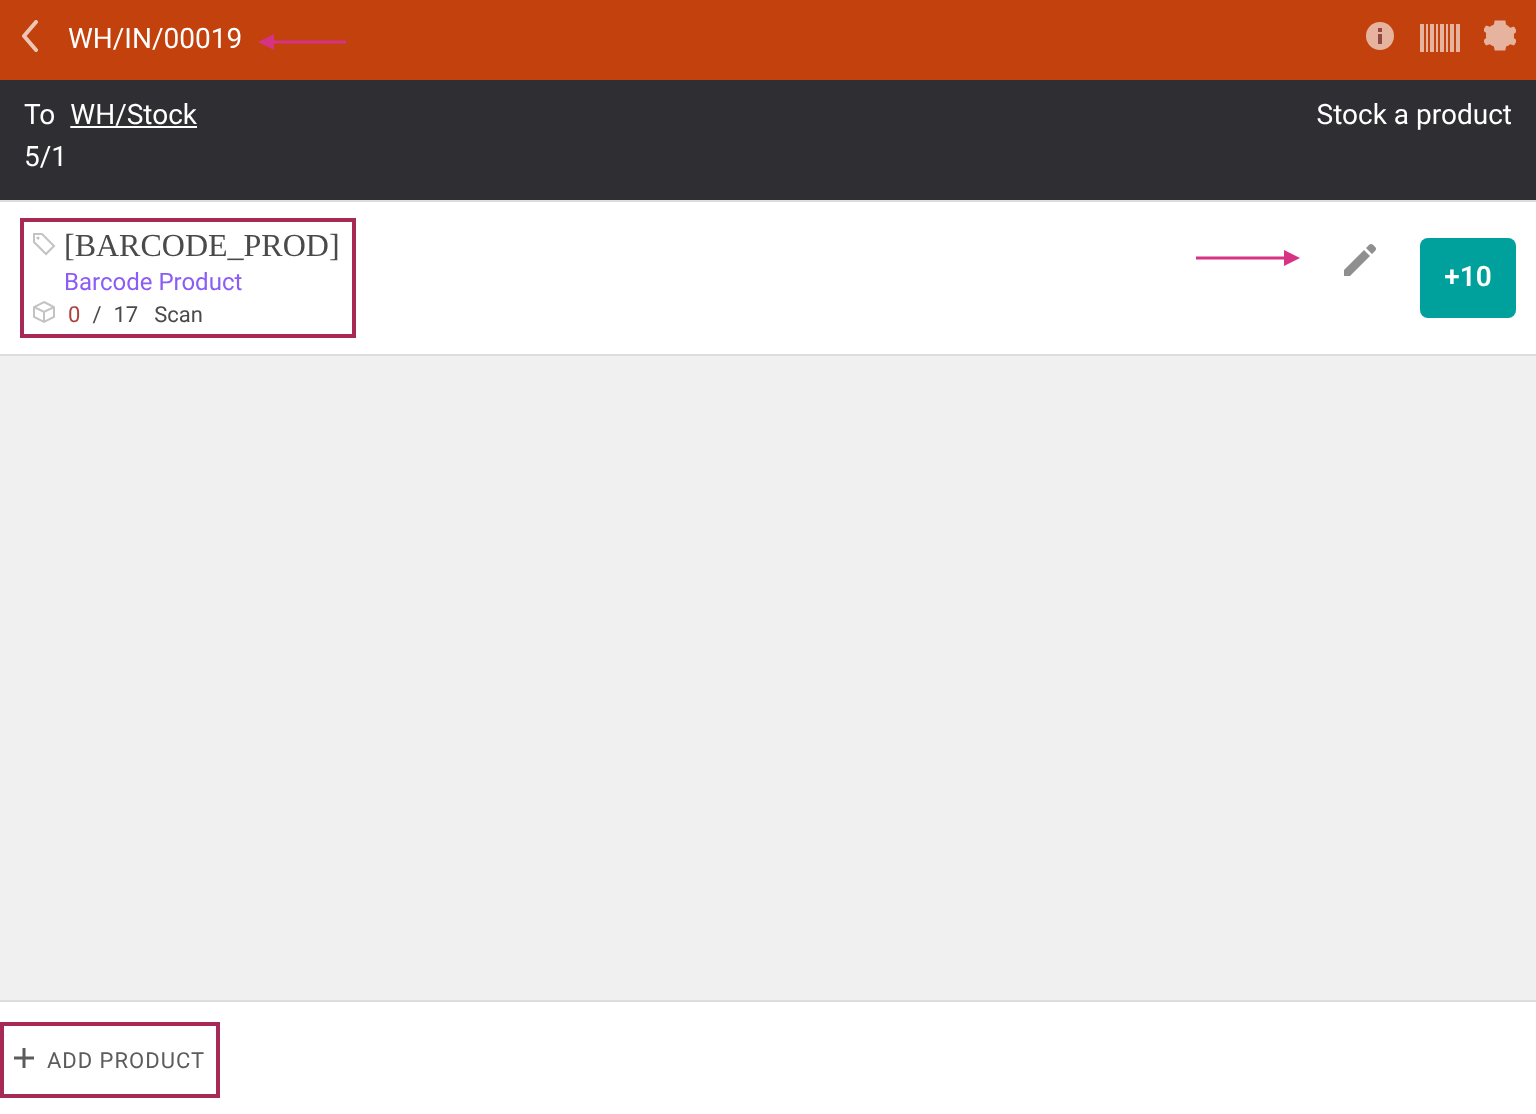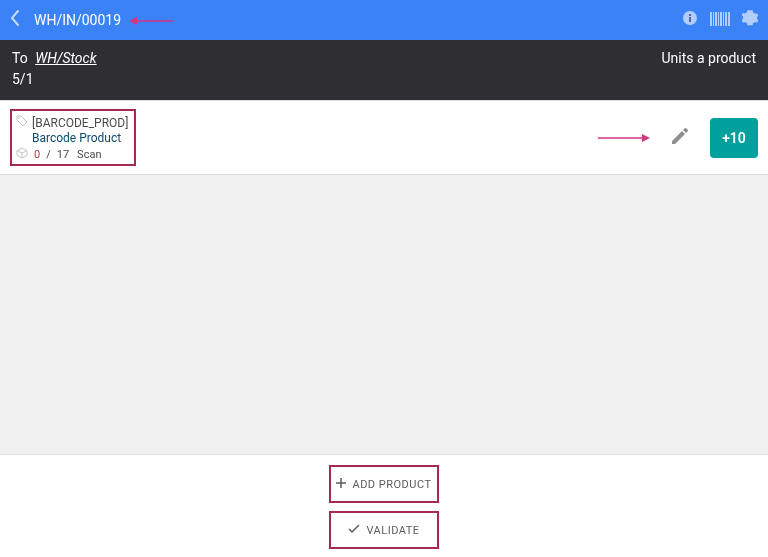--- a/index.html
+++ b/index.html
@@ -1,20 +1,20 @@
 <!DOCTYPE html>
 <html><head>
 <meta charset="utf-8">
 <style>
   * { box-sizing: border-box; margin: 0; padding: 0; }
   html, body { width: 768px; height: 557px; font-family: -apple-system, BlinkMacSystemFont, "Segoe UI", Roboto, Helvetica, Arial, sans-serif; overflow: hidden; }
   body { background: #ffffff; display: flex; flex-direction: column; }
 
   .topbar {
-    background: #3b82f6;
+    background: #c2410c;
     color: #fff;
     height: 40px;
     display: flex;
     align-items: center;
     padding: 0 10px;
     position: relative;
   }
   .topbar .back-icon { opacity: 0.7; margin-right: 14px; }
   .topbar .title { font-size: 14px; color: #fff; }
   .topbar .title-arrow { margin-left: 8px; display: inline-block; vertical-align: middle; }
@@ -22,61 +22,61 @@
 
   .subhead {
     background: #2f2f33;
     color: #fff;
     padding: 8px 12px 10px 12px;
     display: flex;
     align-items: flex-start;
   }
   .subhead .left { font-size: 14px; line-height: 1.5; }
   .subhead .to-label { display: inline; }
-  .subhead .dest { text-decoration: underline; margin-left: 4px; font-style: italic; }
+  .subhead .dest { text-decoration: underline; margin-left: 4px; }
   .subhead .scan { margin-left: auto; font-size: 14px; color: #fff; padding-top: 2px; }
 
   .content-wrap { flex: 1; position: relative; background: #f0f0f0; border-top: 1px solid #ddd; }
   .scroll-area { position: absolute; inset: 0; overflow-y: scroll; background: #f0f0f0; }
   .product-row {
     background: #fff;
     border-bottom: 1px solid #ddd;
     display: flex;
     align-items: center;
     padding: 8px 10px;
   }
   .product-box {
     border: 2px solid #a62a55;
     padding: 4px 6px 2px 4px;
     display: inline-block;
   }
-  .prod-line1 { display: flex; align-items: flex-end; font-size: 12px; color: #4a4a4a; }
+  .prod-line1 { display: flex; align-items: flex-end; font-size: 16px; color: #4a4a4a; font-family: Liberation Serif, serif; }
   .prod-line1 .tag-icon { opacity: 0.5; margin-right: 4px; }
-  .prod-name { font-size: 12px; color: #0c4a6e; margin-left: 16px; margin-top: 1px; }
+  .prod-name { font-size: 12px; color: #8b5cf6; margin-left: 16px; margin-top: 1px; }
   .prod-qty { display: flex; align-items: center; font-size: 11px; color: #4a4a4a; margin-top: 2px; }
   .prod-qty .box-icon { opacity: 0.5; margin-right: 6px; }
   .qty-done { color: #a94442; }
 
-  .row-right { margin-left: auto; display: flex; align-items: center; gap: 19px; }
+  .row-right { margin-left: auto; display: flex; gap: 19px; }
   .row-arrow { display: inline-block; }
   .edit-btn { color: #7d7d7d; }
   .plus-btn {
     background: #00a09d;
     color: #fff;
     font-weight: 600;
     font-size: 14px;
     border-radius: 4px;
     width: 48px;
     height: 40px;
     display: flex;
     align-items: center;
     justify-content: center;
   }
 
-  .footer { border-top: 1px solid #ddd; background: #fff; display: flex; flex-direction: column; align-items: center; padding: 10px 0 8px 0; gap: 8px; }
+  .footer { border-top: 1px solid #ddd; background: #fff; display: flex; flex-direction: row; align-items: center; padding: 10px 0 8px 0; gap: 8px; }
   .footer .btn {
     border: 2px solid #a62a55;
     background: #fff;
     color: #5c5c5c;
     font-size: 11px;
     letter-spacing: 0.5px;
     padding: 10px 0;
     width: 110px;
     display: flex;
     align-items: center;
@@ -135,21 +135,21 @@
 </div>
 
 <div class="subhead">
   <div class="left">
     <div>
       <span class="to-label">To</span>
       <span class="dest">WH/Stock</span>
     </div>
     <div>5/1</div>
   </div>
-  <div class="scan">Units a product</div>
+  <div class="scan">Stock a product</div>
 </div>
 
 <div class="content-wrap">
   <div class="scroll-area">
     <div class="product-row">
       <div class="product-box">
         <div class="prod-line1">
           <span class="tag-icon">
             <svg width="12" height="12" viewBox="0 0 12 12">
                 <path d="M1 1h4l6 6-4 4-6-6V1z" fill="none" stroke="#888" stroke-width="1"></path>
@@ -193,21 +193,13 @@
 
 <div class="footer">
   <div class="btn">
     <span class="ficon">
       <svg width="10" height="10" viewBox="0 0 10 10">
           <path d="M5 0v10M0 5h10" stroke="#5c5c5c" stroke-width="1.5"></path>
         </svg>
     </span>
     <span>ADD PRODUCT</span>
   </div>
-  <div class="btn">
-    <span class="ficon">
-      <svg width="12" height="10" viewBox="0 0 12 10">
-          <path d="M1 5l3 3 7-7" stroke="#5c5c5c" stroke-width="1.5" fill="none"></path>
-        </svg>
-    </span>
-    <span>VALIDATE</span>
-  </div>
 </div>
 
 </body></html>

